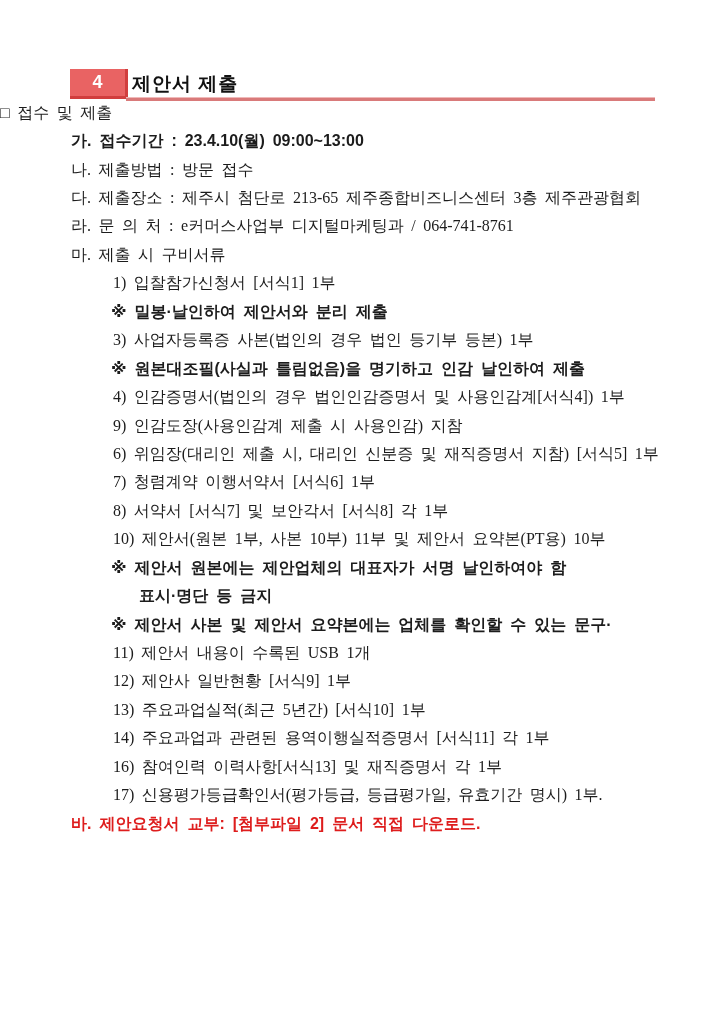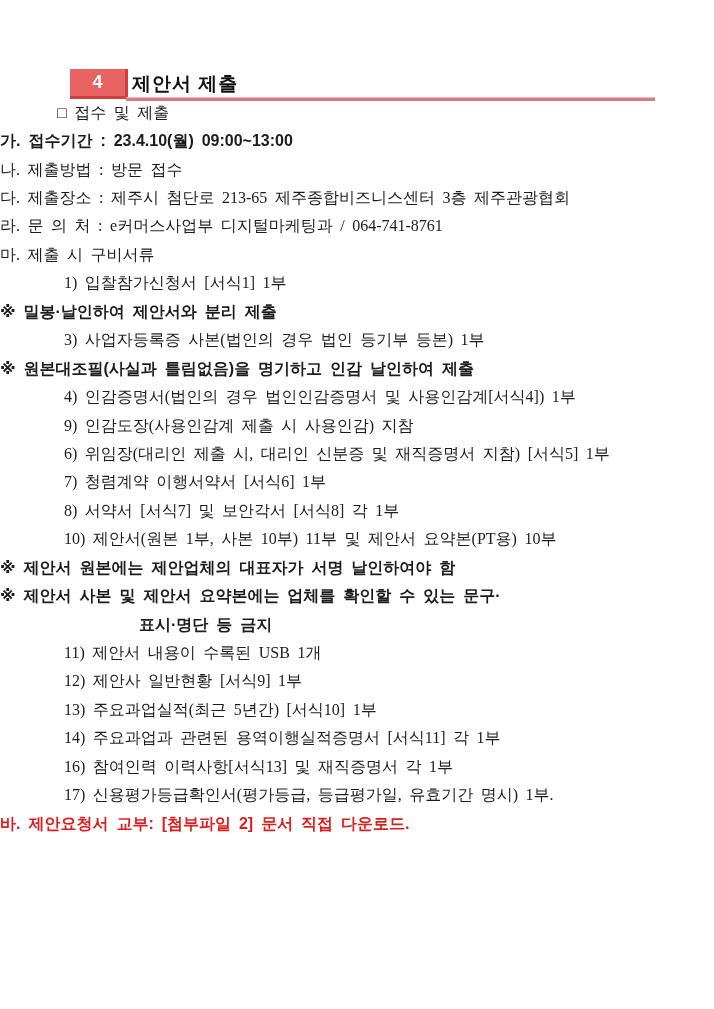--- a/index.html
+++ b/index.html
@@ -76,24 +76,24 @@
   }
   .line.bold{
     font-family:"Liberation Sans","DejaVu Sans",sans-serif;
     font-weight:700;
   }
   .line.red-bold{
     font-family:"Liberation Sans","DejaVu Sans",sans-serif;
     font-weight:700;
     color:var(--red_text,#de1d1d);
   }
-  .ind0{padding-left:57px;}
-  .ind1{}
-  .ind2{padding-left:64px;}
-  .ind3{}
+  .ind0{}
+  .ind1{padding-left:71px;}
+  .ind2{padding-left:113px;}
+  .ind3{padding-left:111px;}
   .ind4{padding-left:139px;}
 </style>
 </head>
 <body>
 
 <div class="page">
 
   <div class="sec-header">
     <div class="badge">4</div>
     <div class="sec-title">제안서 제출</div>
@@ -111,22 +111,22 @@
       <div class="line ind3 bold">※ 밀봉·날인하여 제안서와 분리 제출</div>
       <div class="line ind2 serif">3) 사업자등록증 사본(법인의 경우 법인 등기부 등본) 1부</div>
       <div class="line ind3 bold">※ 원본대조필(사실과 틀림없음)을 명기하고 인감 날인하여 제출</div>
       <div class="line ind2 serif">4) 인감증명서(법인의 경우 법인인감증명서 및 사용인감계[서식4]) 1부</div>
       <div class="line ind2 serif">9) 인감도장(사용인감계 제출 시 사용인감) 지참</div>
       <div class="line ind2 serif">6) 위임장(대리인 제출 시, 대리인 신분증 및 재직증명서 지참) [서식5] 1부</div>
       <div class="line ind2 serif">7) 청렴계약 이행서약서 [서식6] 1부</div>
       <div class="line ind2 serif">8) 서약서 [서식7] 및 보안각서 [서식8] 각 1부</div>
       <div class="line ind2 serif">10) 제안서(원본 1부, 사본 10부) 11부 및 제안서 요약본(PT용) 10부</div>
       <div class="line ind3 bold">※ 제안서 원본에는 제안업체의 대표자가 서명 날인하여야 함</div>
+      <div class="line ind4 bold">표시·명단 등 금지</div>
       <div class="line ind3 bold">※ 제안서 사본 및 제안서 요약본에는 업체를 확인할 수 있는 문구·</div>
-      <div class="line ind4 bold">표시·명단 등 금지</div>
       <div class="line ind2 serif">11) 제안서 내용이 수록된 USB 1개</div>
       <div class="line ind2 serif">12) 제안사 일반현황 [서식9] 1부</div>
       <div class="line ind2 serif">13) 주요과업실적(최근 5년간) [서식10] 1부</div>
       <div class="line ind2 serif">14) 주요과업과 관련된 용역이행실적증명서 [서식11] 각 1부</div>
       <div class="line ind2 serif">16) 참여인력 이력사항[서식13] 및 재직증명서 각 1부</div>
       <div class="line ind2 serif">17) 신용평가등급확인서(평가등급, 등급평가일, 유효기간 명시) 1부.</div>
       <div class="line ind1 red-bold">바. 제안요청서 교부: [첨부파일 2] 문서 직접 다운로드.</div>
     </div>
 
 </div>

